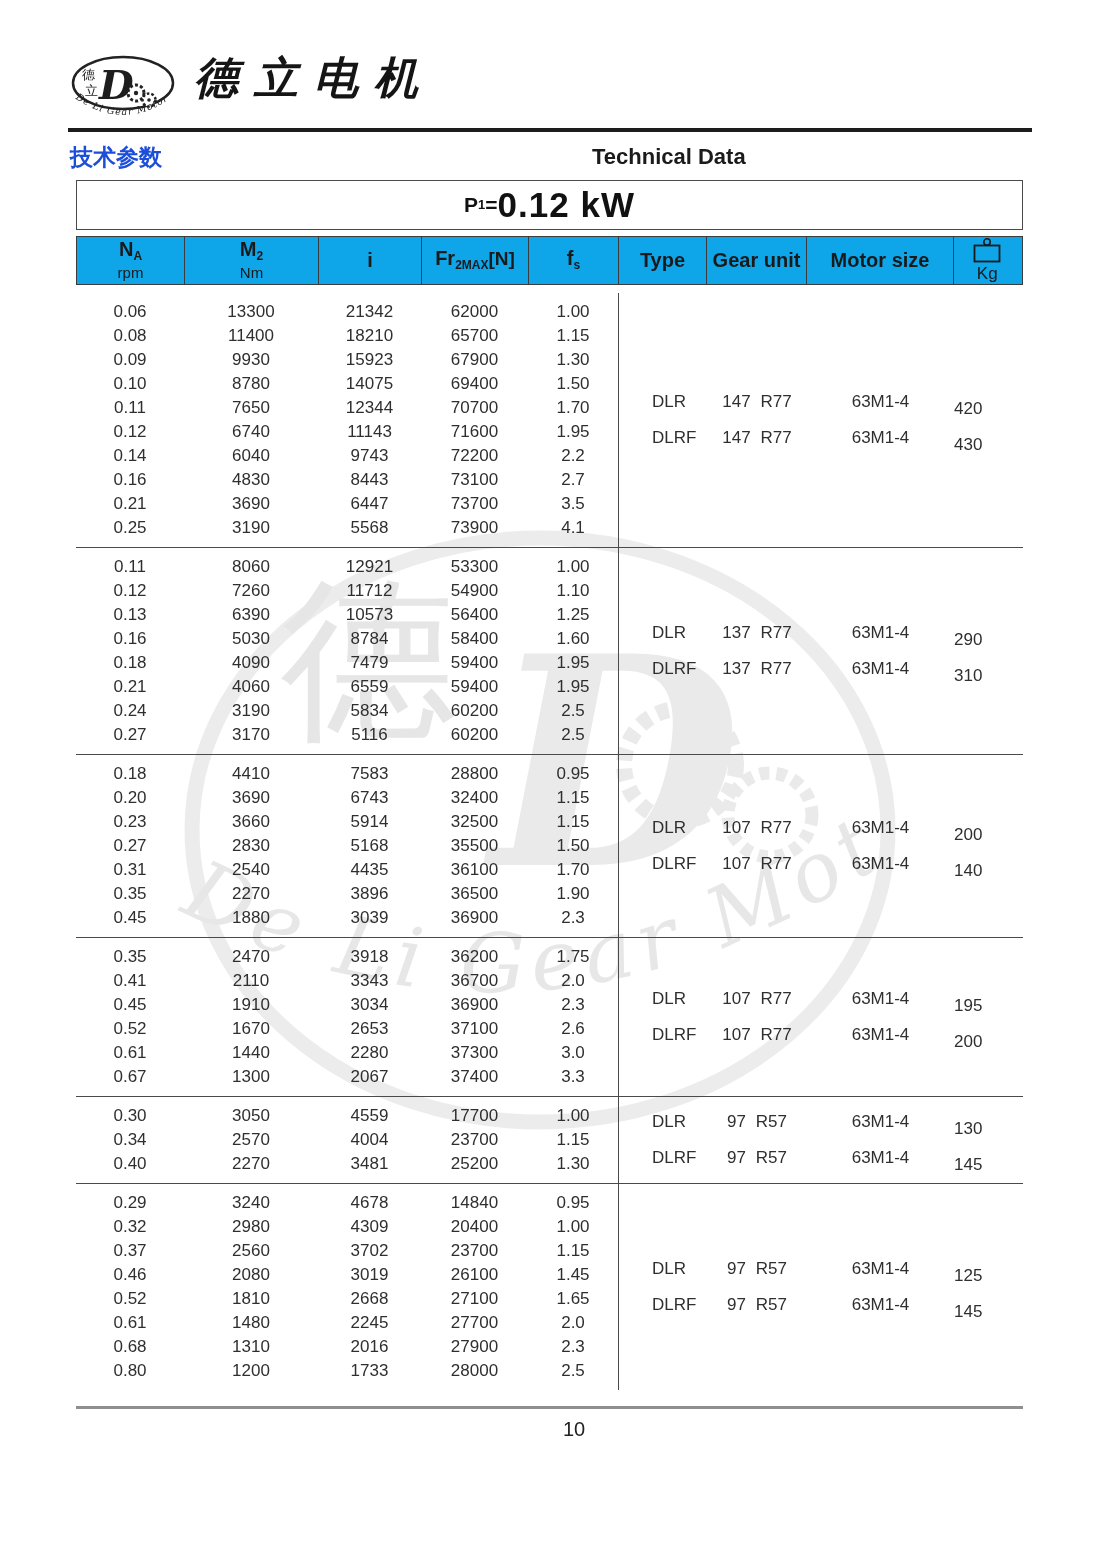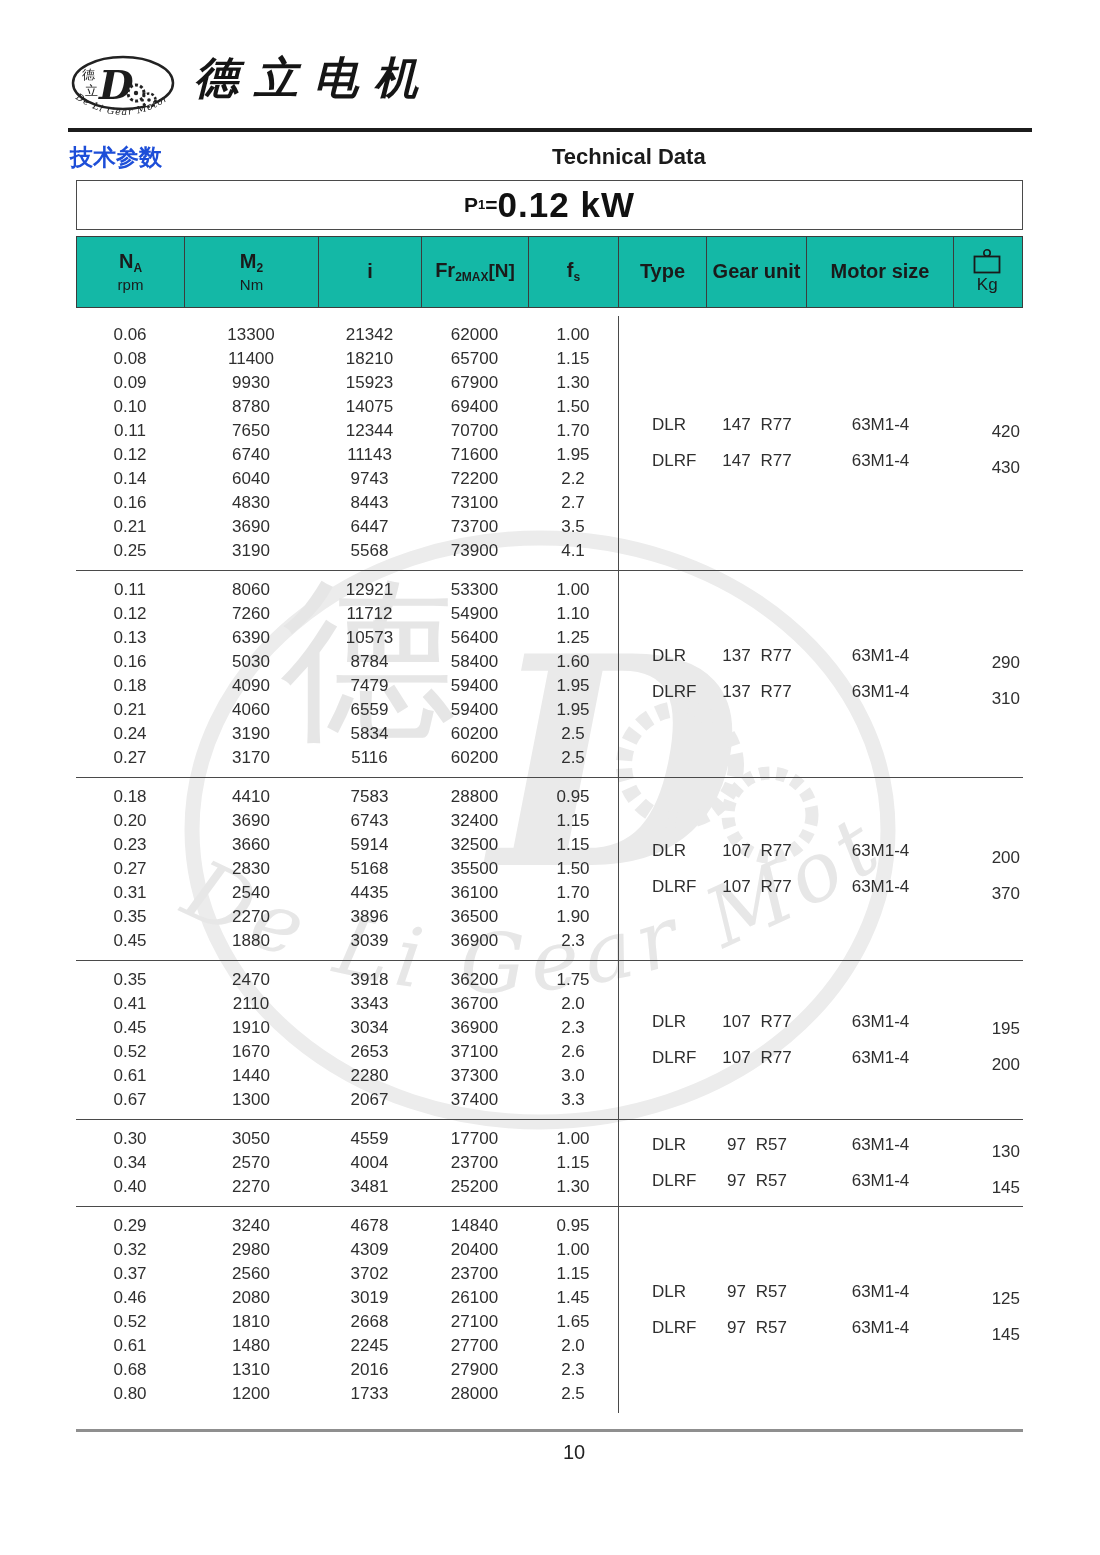--- a/index.html
+++ b/index.html
@@ -8,33 +8,33 @@
   .watermark{position:absolute;left:150px;top:515px;z-index:0;pointer-events:none;}
   .content{position:relative;z-index:1;}
 
   
   .brand-row{display:flex;align-items:flex-end;margin:54px 0 0 68px;height:72px;}
   .brand-cn{font-family:"DejaVu Serif",serif;font-weight:bold;font-style:italic;
             font-size:44px;color:#151515;letter-spacing:16px;margin:0 0 18px 16px;}
   .top-rule{margin:2px 68px 0 68px;height:3.5px;background:#1c1c1c;}
   .title-row{position:relative;height:32px;margin:10px 68px 0 70px;}
   .title-cn{position:absolute;left:0;top:0;font-size:23px;font-weight:bold;color:#1d4ed8;}
-  .title-en{position:absolute;left:482px;top:2px;font-size:22px;font-weight:bold;color:#1b1b1b;}
+  .title-en{position:absolute;left:522px;top:2px;font-size:22px;font-weight:bold;color:#1b1b1b;}
 
   
   .power-box{margin:6px 0 0 76px;width:947px;height:50px;border:1.5px solid #4a4a4a;
              box-sizing:border-box;display:flex;align-items:center;justify-content:center;color:#111;}
   .power-box .pfx{font-size:21px;font-weight:bold;}
   .power-box .psub{font-size:13px;font-weight:bold;vertical-align:-4px;}
   .power-box .peq{font-size:21px;font-weight:bold;}
   .power-box .pval{font-size:35px;font-weight:bold;letter-spacing:1px;}
 
   
-  .htable{margin:6px 0 0 76px;width:947px;height:72px;border:1.5px solid #3c3c3c;
-          box-sizing:border-box;display:flex;background:#14b8a6;}
+  .htable{margin:6px 0 0 76px;width:947px;height:49px;border:1.5px solid #3c3c3c;
+          box-sizing:border-box;display:flex;background:#0ea5e9;}
   .hcell{border-right:1.5px solid #3c3c3c;box-sizing:border-box;display:flex;flex-direction:column;
          align-items:center;justify-content:center;color:#1a1a1a;line-height:1.05;}
   .hcell:last-child{border-right:none;}
   .hmain{font-size:20px;font-weight:bold;}
   .hsub{font-size:12px;font-weight:bold;}
   .hsuf{font-size:19px;font-weight:bold;}
   .hunit{font-size:15px;font-weight:normal;margin-top:2px;}
   .w0{width:108px}.w1{width:134px}.w2{width:103px}.w3{width:107px}.w4{width:90px}
   .w5{width:88px}.w6{width:100px}.w7{width:147px}.w8{width:66.5px}
   .kgcell .hmain{font-size:17px;font-weight:normal;margin-top:1px;}
@@ -45,21 +45,21 @@
   .block.ruled{border-bottom:1.5px solid #4a4a4a;}
   .block-left{width:542px;padding:7px 0;}
   .block-right{width:403px;border-left:1.5px solid #4a4a4a;display:flex;
                flex-direction:column;justify-content:center;gap:12px;}
   .drow,.trow{height:24px;display:flex;align-items:center;font-size:17px;color:#2f2f2f;}
   .dcell{text-align:center;}
   .c0{width:108px}.c1{width:134px}.c2{width:103px}.c3{width:107px}.c4{width:90px}
   .t-type{width:88px;box-sizing:border-box;padding-left:33px;text-align:left;}
   .t-gear{width:100px;text-align:center;word-spacing:5px;}
   .t-motor{width:147px;text-align:center;}
-  .t-kg{width:66px;text-align:right;margin-top:15px;}
+  .t-kg{width:66px;text-align:left;margin-top:15px;}
 
   
   .footer-rule{margin:16px 0 0 76px;width:947px;height:3px;background:#8f8f8f;}
   .page-num{margin-top:9px;text-align:center;font-size:20px;color:#222;padding-left:48px;}
 </style>
 </head>
 <body>
 
 <svg class="watermark" width="780" height="660" viewBox="0 0 780 660">
   <ellipse cx="390" cy="315" rx="348" ry="292" fill="none" stroke="#ececec" stroke-width="15"></ellipse>
@@ -362,21 +362,21 @@
           <div class="trow">
             <span class="tcell t-type">DLR</span>
             <span class="tcell t-gear">107 R77</span>
             <span class="tcell t-motor">63M1-4</span>
             <span class="tcell t-kg">200</span>
           </div>
           <div class="trow">
             <span class="tcell t-type">DLRF</span>
             <span class="tcell t-gear">107 R77</span>
             <span class="tcell t-motor">63M1-4</span>
-            <span class="tcell t-kg">370</span>
+            <span class="tcell t-kg">140</span>
           </div>
         </div>
       </div>
       <div class="block ruled">
         <div class="block-left">
           <div class="drow">
             <span class="dcell c0">0.35</span>
             <span class="dcell c1">2470</span>
             <span class="dcell c2">3918</span>
             <span class="dcell c3">36200</span>

